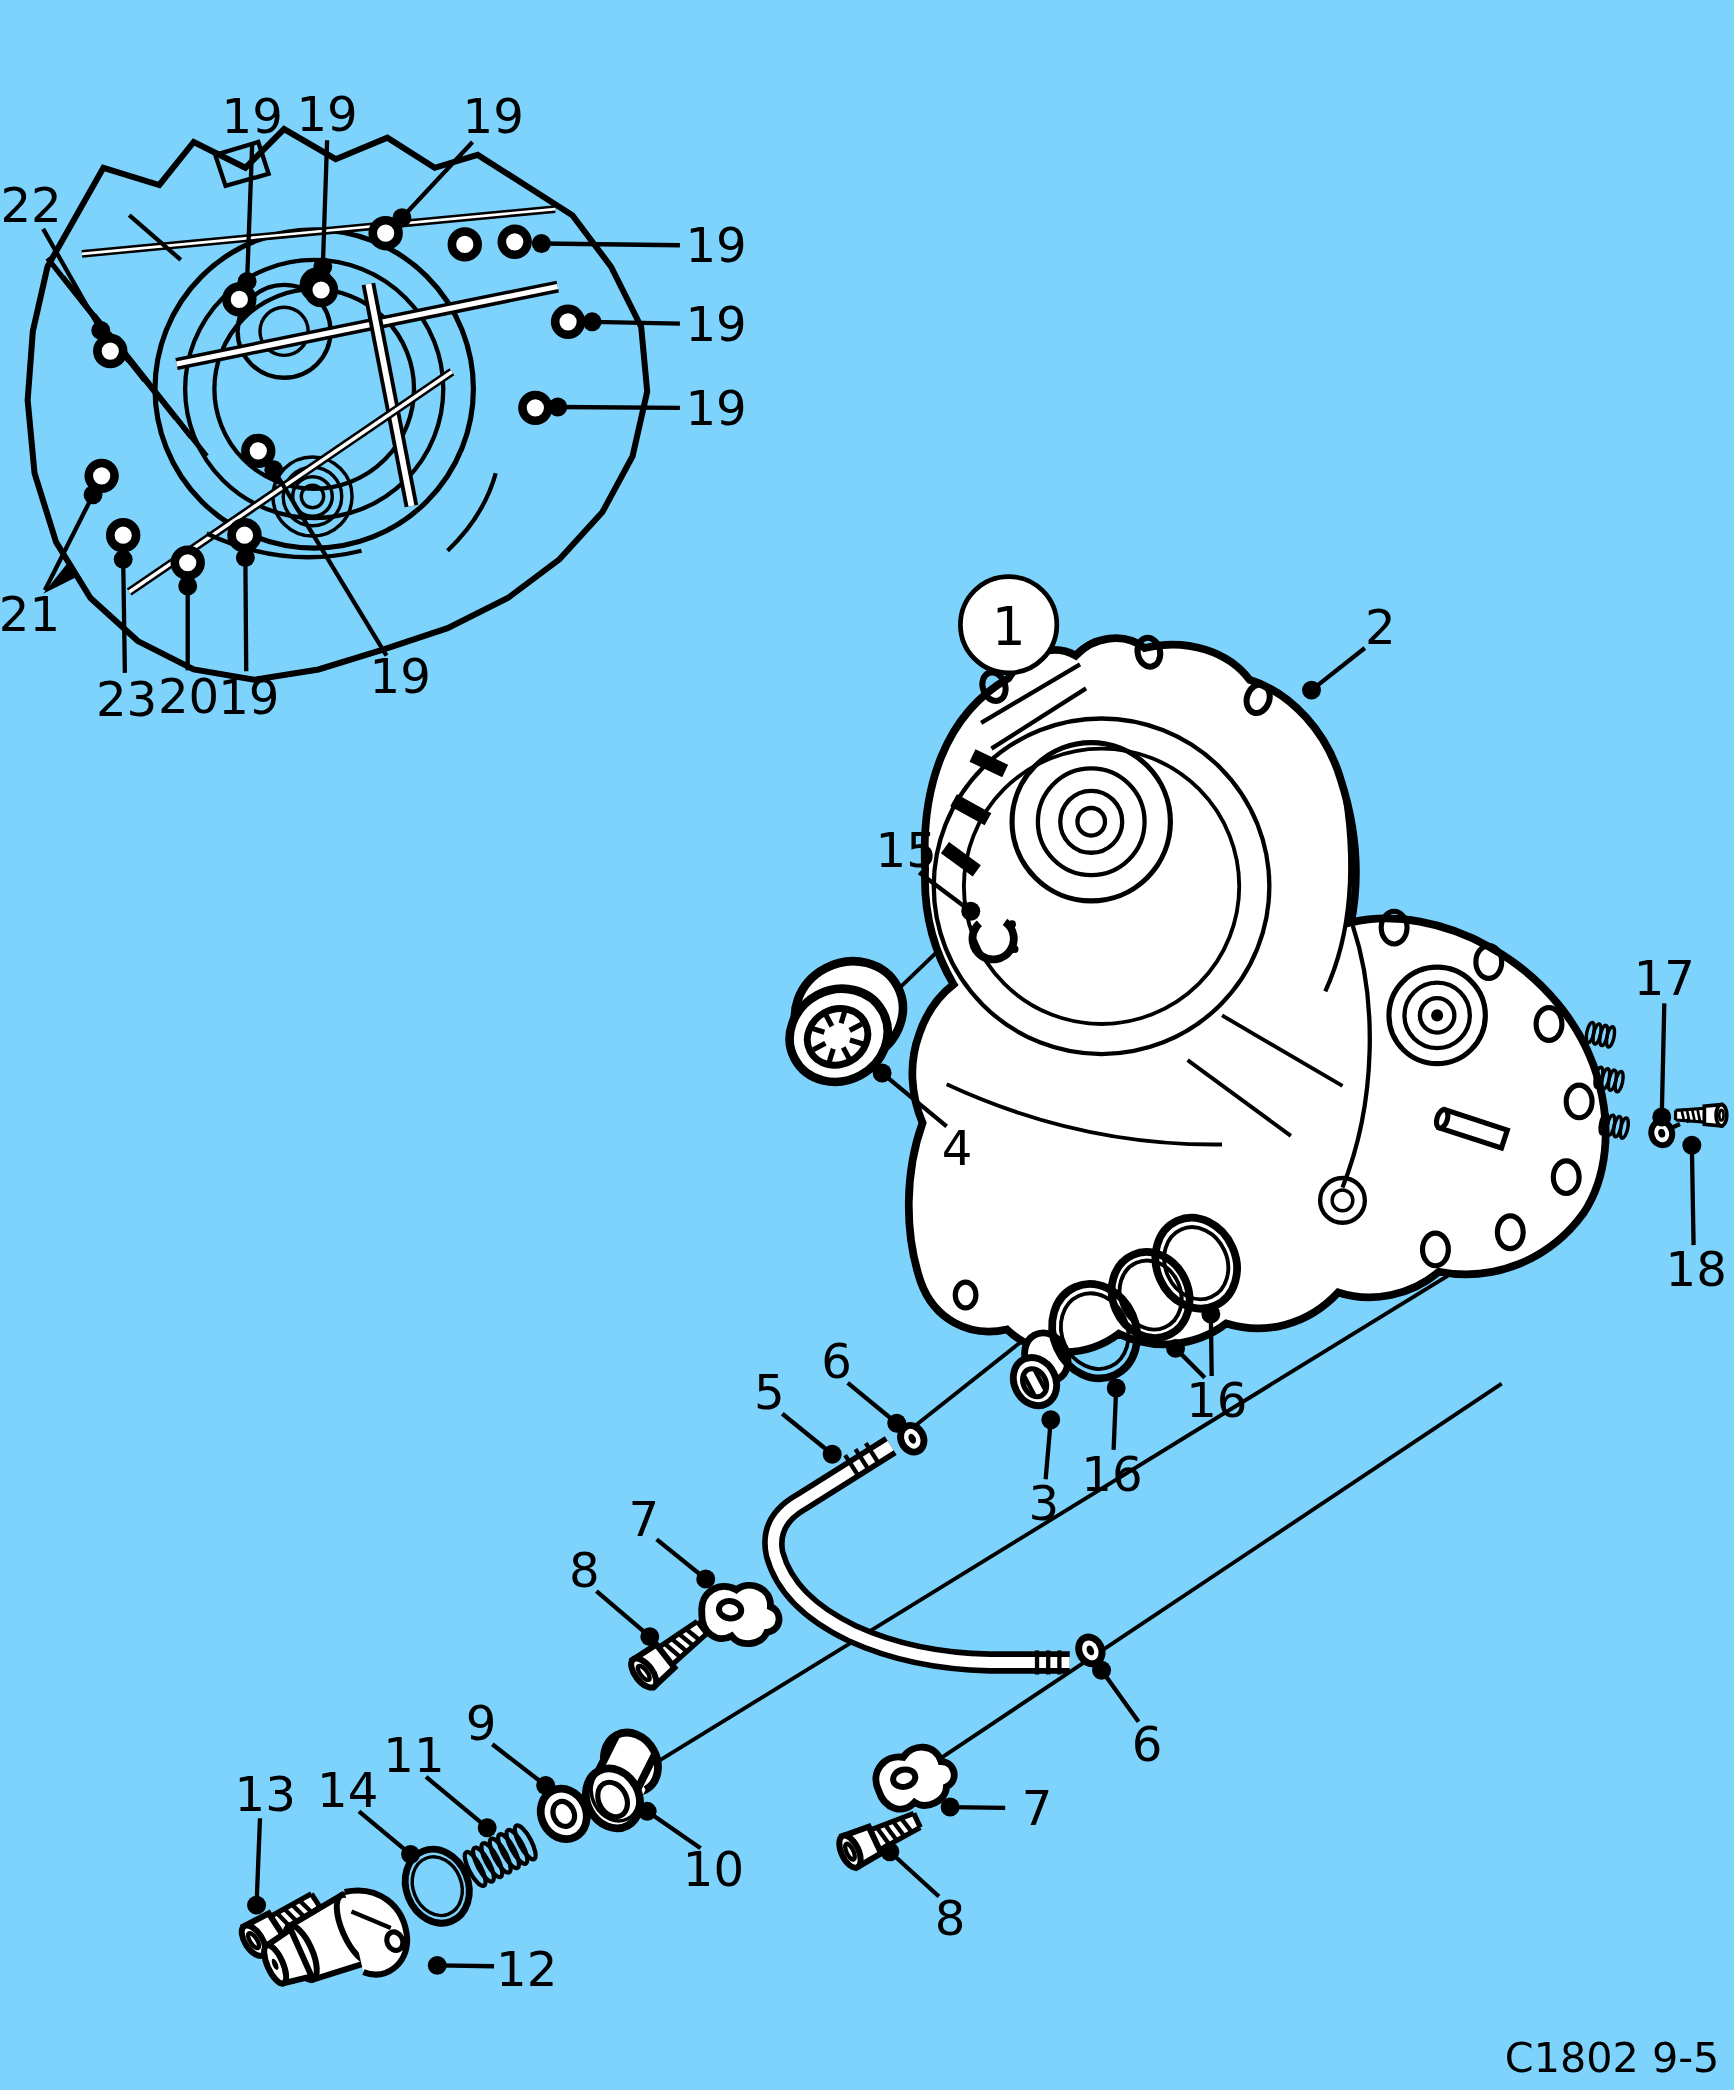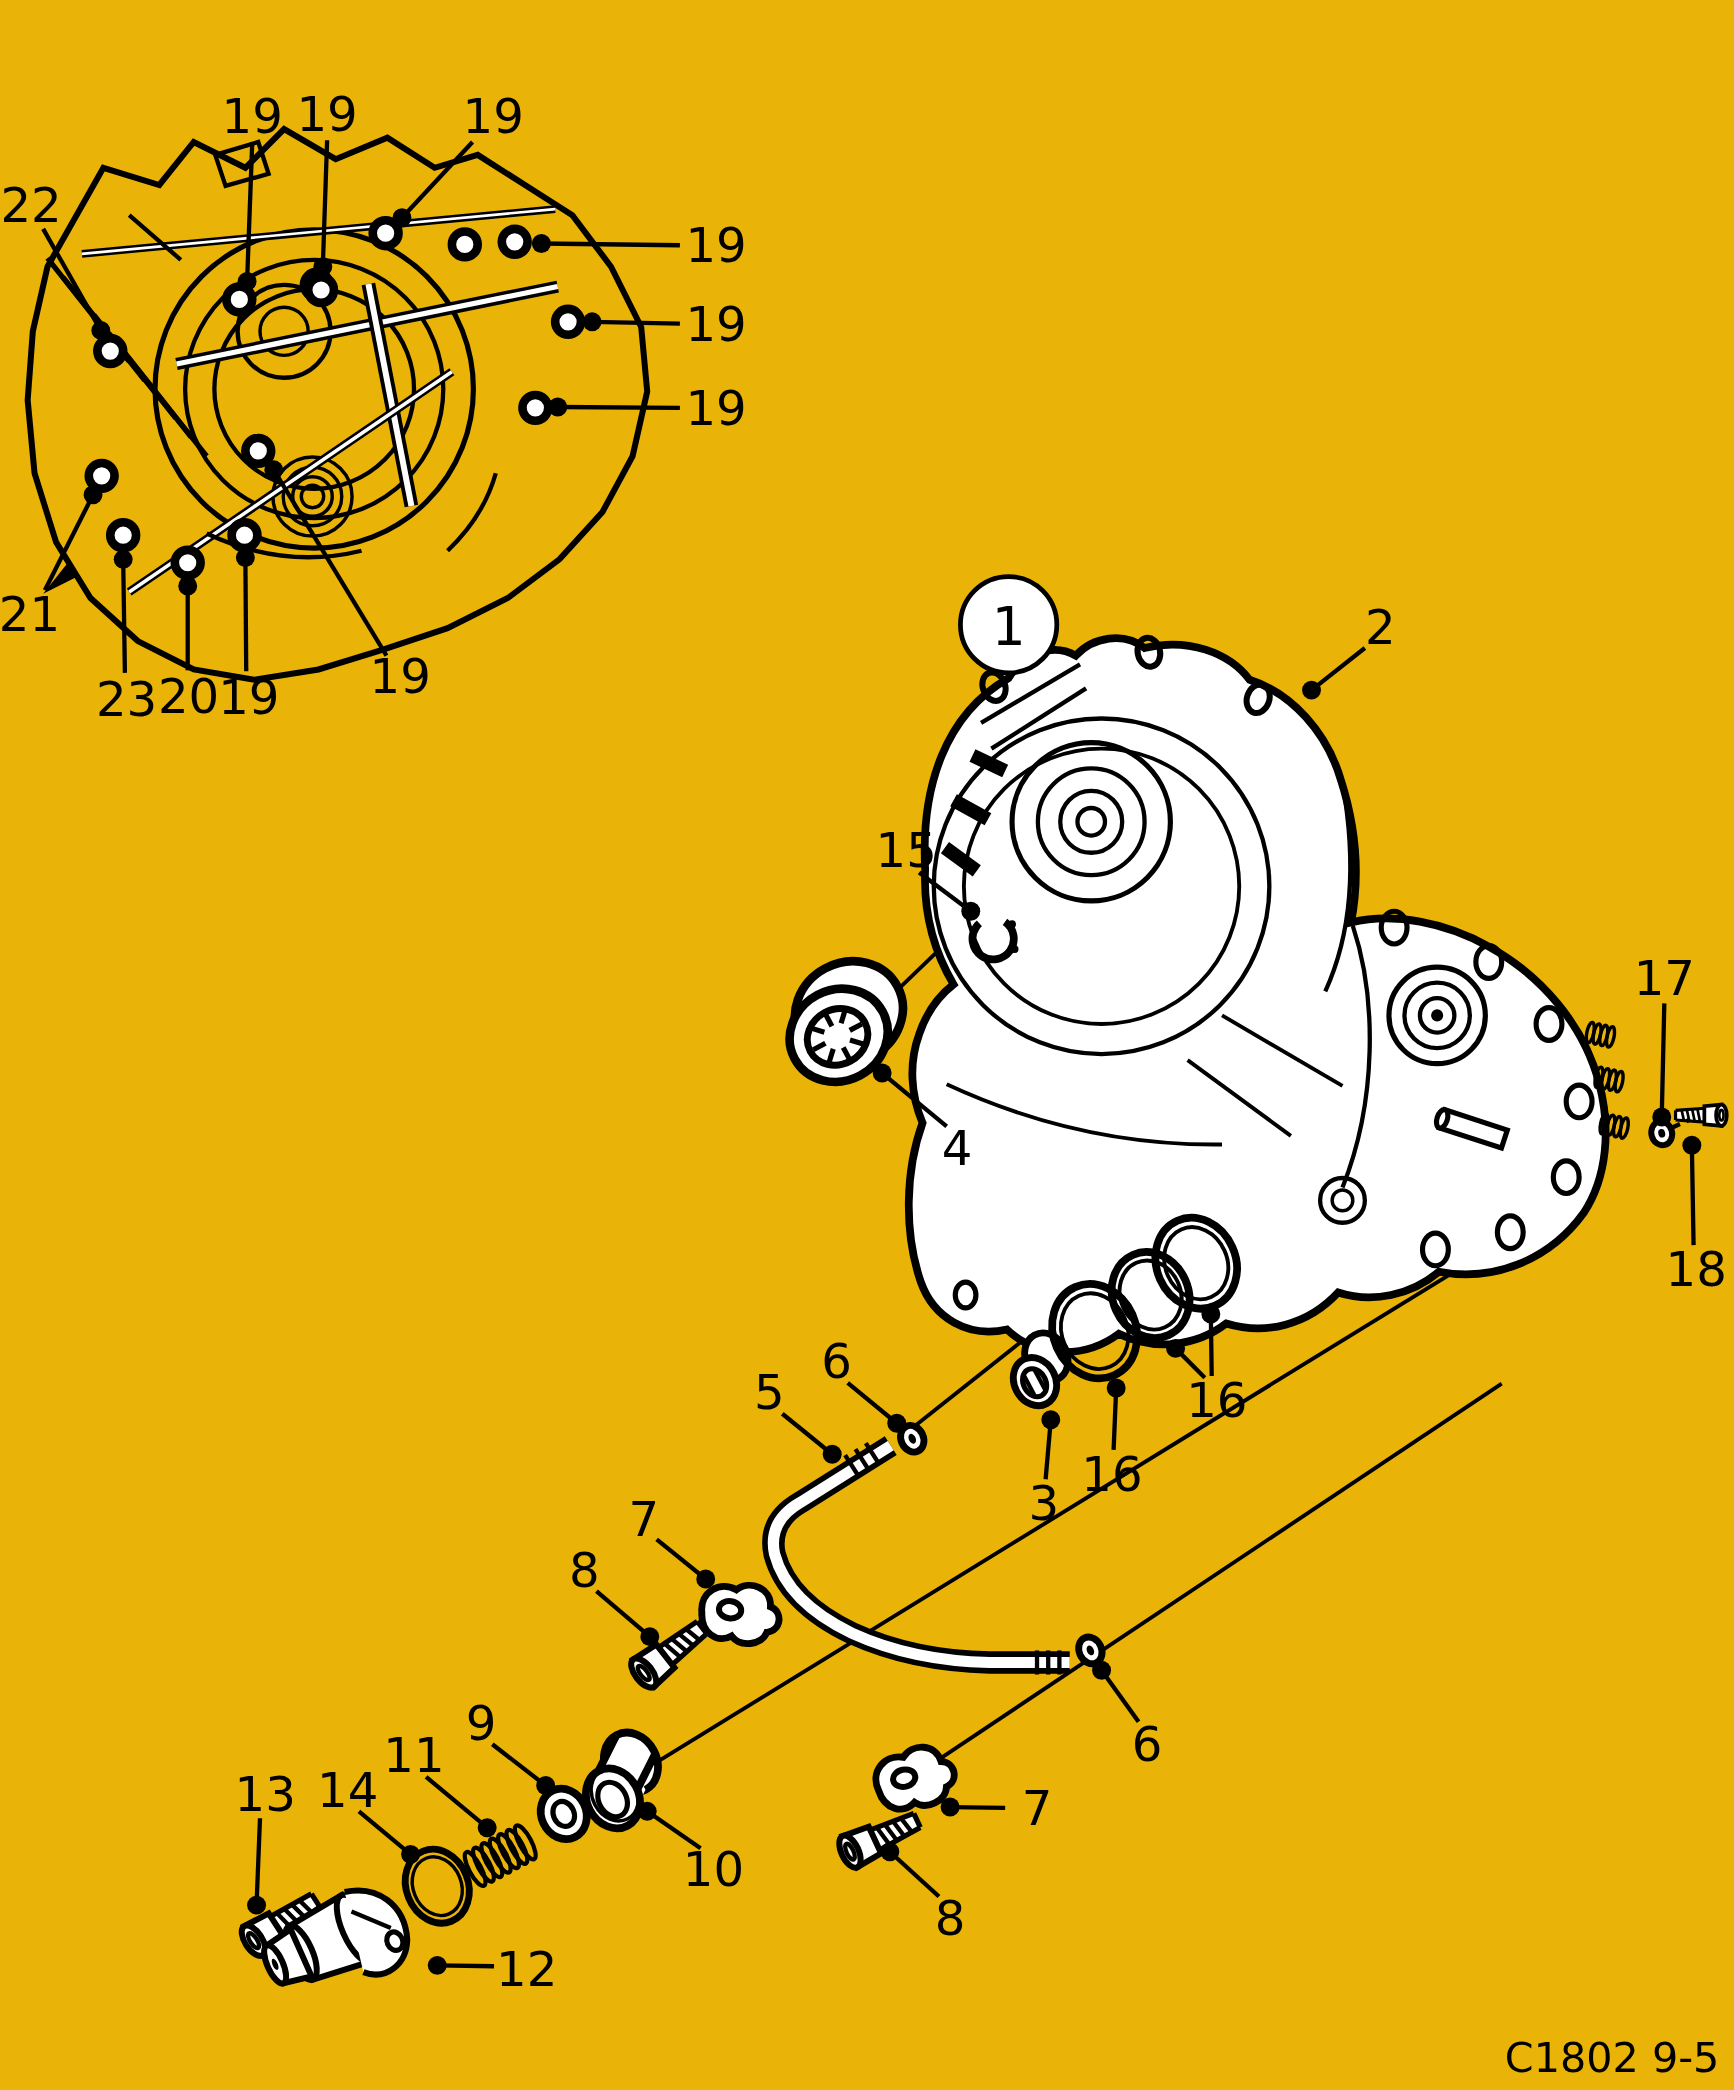--- a/index.html
+++ b/index.html
@@ -1,16 +1,16 @@
 <!DOCTYPE html>
 <html style="font-size:13.8px"><head>
 <meta charset="utf-8">
 <style>
   html,body{margin:0;padding:0;background:#ffffff;}
-  .page{position:relative;width:1735px;height:2091px;background:#eab308;overflow:hidden;
+  .page{position:relative;width:1735px;height:2091px;background:#7dd3fc;overflow:hidden;
         font-family:"DejaVu Sans","Liberation Sans",sans-serif;}
   svg{position:absolute;left:0;top:0;}
   .ink{stroke:#000;fill:none;}
   text{fill:#000;}
 </style>
 </head>
 <body>
 
 <div class="page">
 <svg id="art" width="1735" height="2091" viewBox="0 0 2016 2430">

